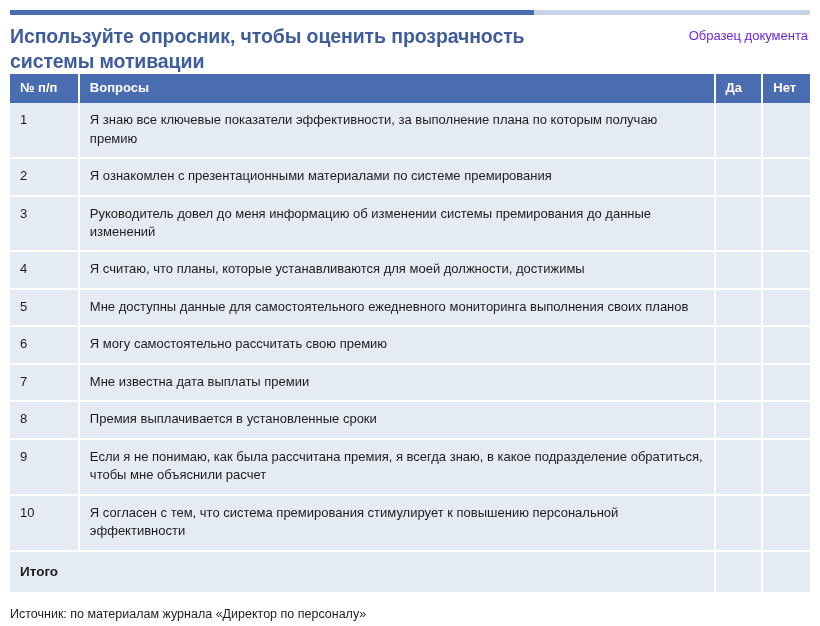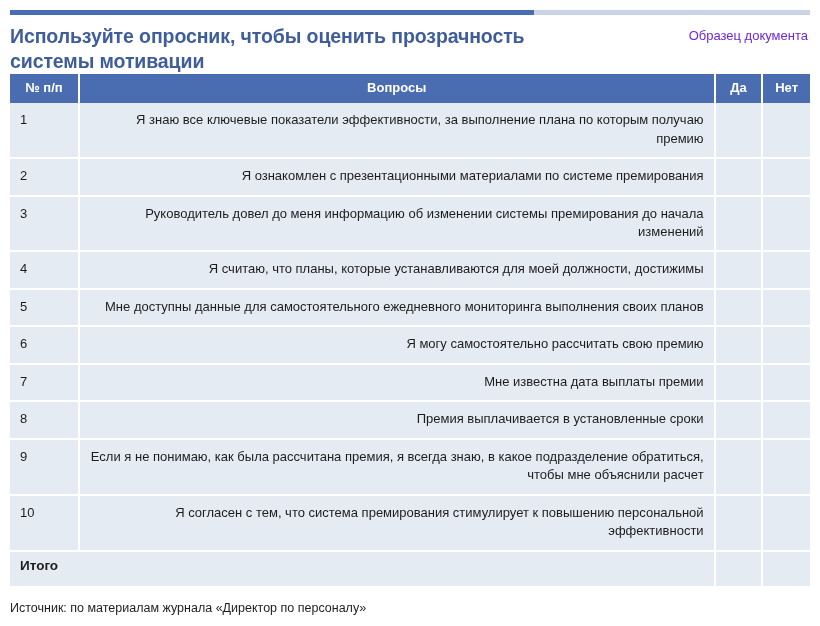--- a/index.html
+++ b/index.html
@@ -74,21 +74,21 @@
   .qtable col.c-num   { width: 65px; }
   .qtable col.c-quest { width: 600px; }
   .qtable col.c-yes   { width: 45px; }
   .qtable col.c-no    { width: 45px; }
 
   .qtable thead th {
     background: #4a6cb0;
     color: #ffffff;
     font-size: 13px;
     font-weight: bold;
-    text-align: center;
+    text-align: left;
     padding: 7px 10px 8px 10px;
     border-right: 2px solid #ffffff;
     line-height: 1.1;
     white-space: nowrap;
   }
   .qtable thead th:last-child { border-right: none; margin-top: 28px; }
 
   .qtable tbody td {
     background: #e4ebf3;
     border-right: 2px solid #ffffff;
@@ -100,30 +100,29 @@
     padding: 8px 10px 9px 10px;
   }
   .qtable tbody td:last-child { border-right: none; }
   .qtable tbody tr:last-child td { border-bottom: none; }
 
   .cell-num {
     color: #2a2a2a;
   }
   .cell-quest {
     padding-right: 14px;
-    text-align: right;
   }
   .cell-mark {
     padding: 0;
   }
 
   tr.total td {
     font-weight: bold;
     font-size: 13.5px;
-    padding-top: 4px;
+    padding-top: 10px;
     padding-bottom: 11px;
   }
 
   
   .footer {
     padding-top: 14px;
   }
   .source {
     font-size: 12.5px;
     color: #1d1d1d;
@@ -168,21 +167,21 @@
           <td class="cell-mark"></td>
         </tr>
         <tr>
           <td class="cell-num">2</td>
           <td class="cell-quest">Я ознакомлен с презентационными материалами по системе премирования</td>
           <td class="cell-mark"></td>
           <td class="cell-mark"></td>
         </tr>
         <tr>
           <td class="cell-num">3</td>
-          <td class="cell-quest">Руководитель довел до меня информацию об изменении системы премирования до начала изменений</td>
+          <td class="cell-quest">Руководитель довел до меня информацию об изменении системы премирования до данные изменений</td>
           <td class="cell-mark"></td>
           <td class="cell-mark"></td>
         </tr>
         <tr>
           <td class="cell-num">4</td>
           <td class="cell-quest">Я считаю, что планы, которые устанавливаются для моей должности, достижимы</td>
           <td class="cell-mark"></td>
           <td class="cell-mark"></td>
         </tr>
         <tr>

